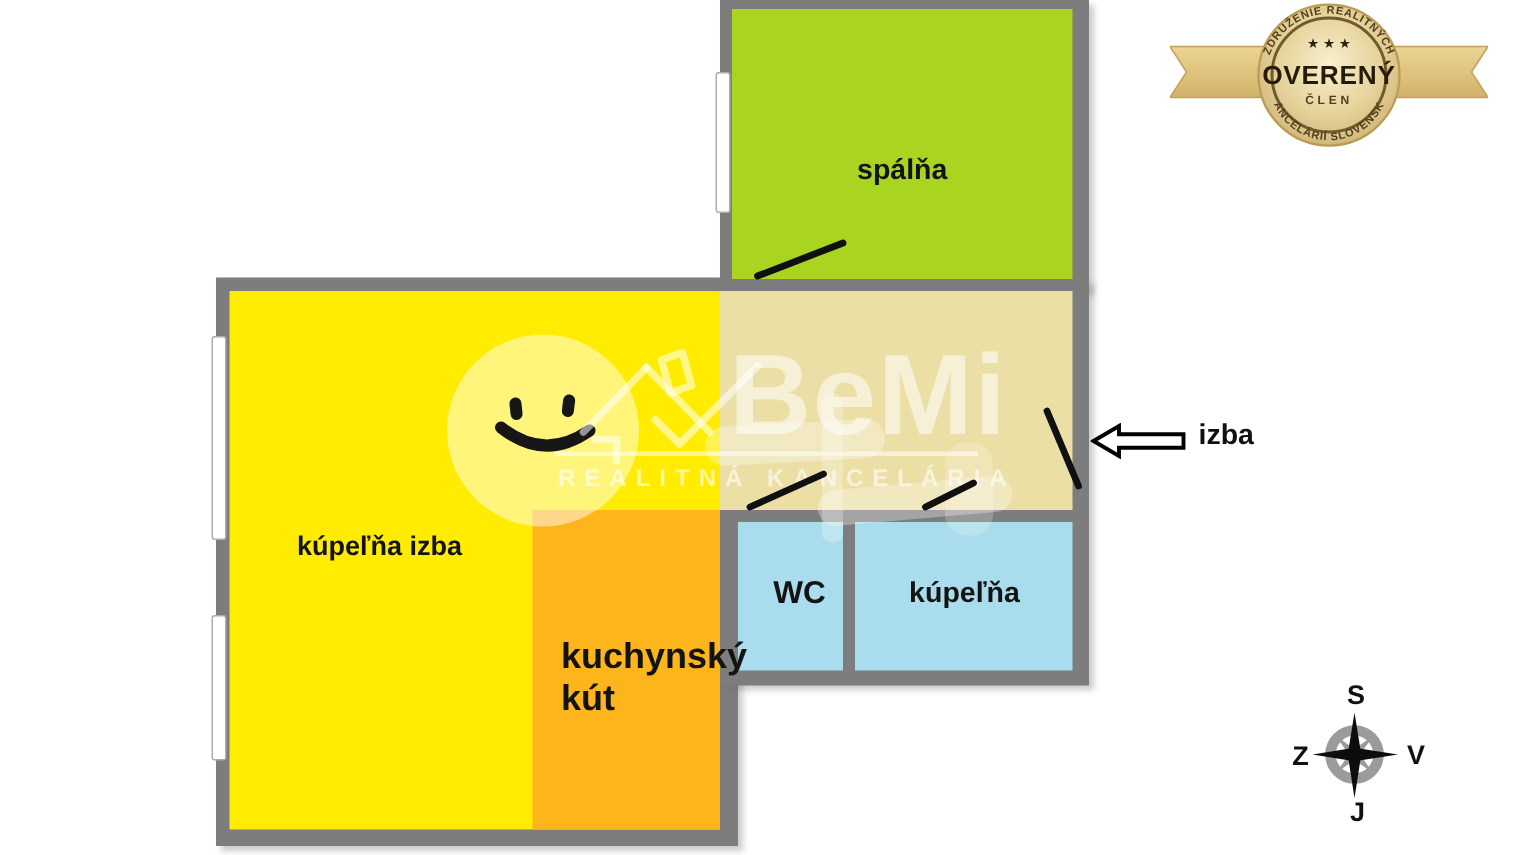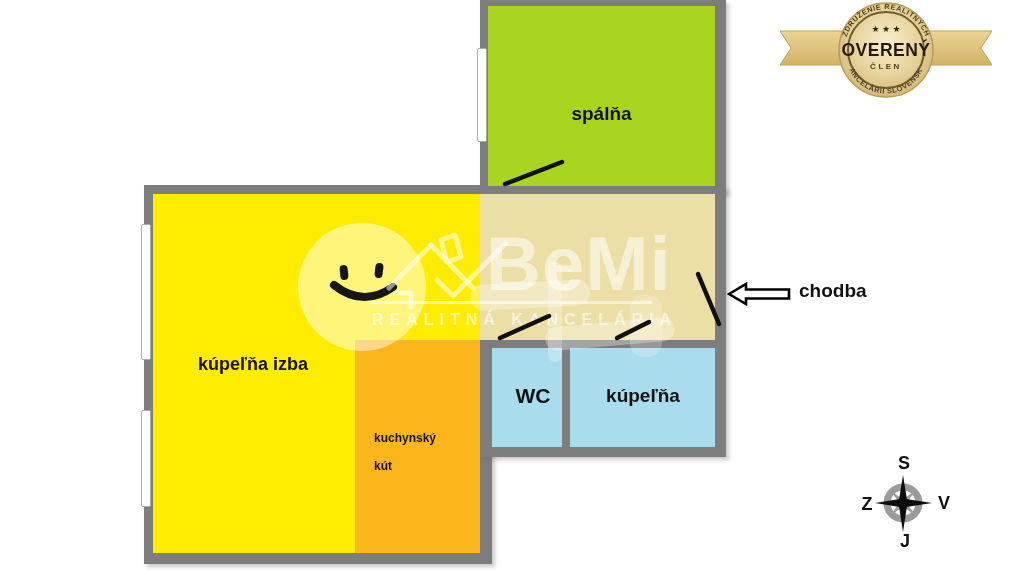--- a/index.html
+++ b/index.html
@@ -78,31 +78,31 @@
     <g stroke="#101010" stroke-width="4.5" stroke-linecap="round">
       <line x1="505" y1="184" x2="562" y2="162"></line>
       <line x1="500" y1="338" x2="549" y2="316"></line>
       <line x1="617" y1="338" x2="649" y2="322"></line>
       <line x1="698" y1="274" x2="719" y2="324"></line>
     </g>
   </svg>
 
   <div class="room-label lbl-center" style="left:488px;top:76px;width:227px;font-size:19px;margin-top:27px;">spálňa</div>
   <div class="room-label" style="left:198px;top:354px;font-size:18px;">kúpeľňa izba</div>
-  <div class="room-label" style="left:374px;top:424px;font-size:12px;line-height:28px;">
+  <div class="room-label" style="left:374px;top:424px;font-size:24px;line-height:28px;">
     <div>kuchynský</div>
     <div>kút</div>
   </div>
   <div class="room-label lbl-center" style="left:492px;top:384px;width:82px;font-size:21px;">WC</div>
   <div class="room-label lbl-center" style="left:570px;top:385px;width:146px;font-size:19px;">kúpeľňa</div>
 
   <svg class="abs" style="left:727px;top:282px;" width="66" height="24" viewBox="0 0 66 24">
     <polygon points="2,12 19,2 19,7.5 62,7.5 62,16.5 19,16.5 19,22" fill="#ffffff" stroke="#000000" stroke-width="2.6" stroke-linejoin="miter"></polygon>
   </svg>
-  <div class="vstup-label">chodba</div>
+  <div class="vstup-label">izba</div>
 
   <svg class="abs" style="left:855px;top:448px;" width="100" height="110" viewBox="0 0 100 110">
     <g transform="rotate(45 48 55)" fill="#9b9b9b">
       <polygon points="48,37 51,55 48,73 45,55"></polygon>
       <polygon points="30,55 48,52 66,55 48,58"></polygon>
     </g>
     <circle cx="48" cy="55" r="16" fill="none" stroke="#9b9b9b" stroke-width="7"></circle>
     <g fill="#0d0d0d">
       <polygon points="48,27 52.5,55 48,84 43.5,55"></polygon>
       <polygon points="20,55 48,50.5 77,55 48,59.5"></polygon>

